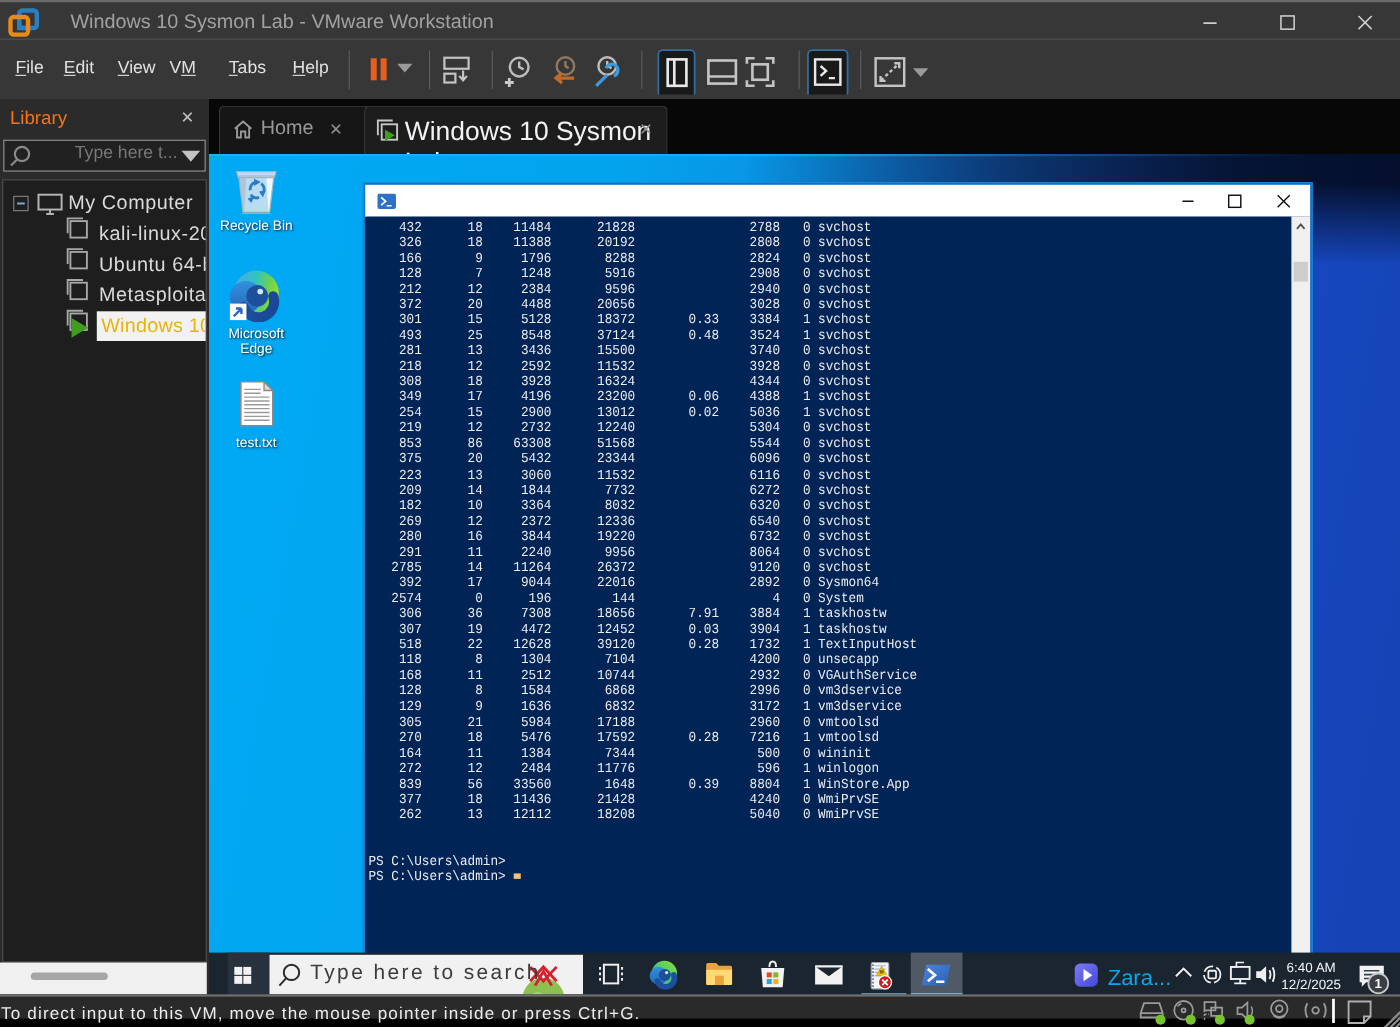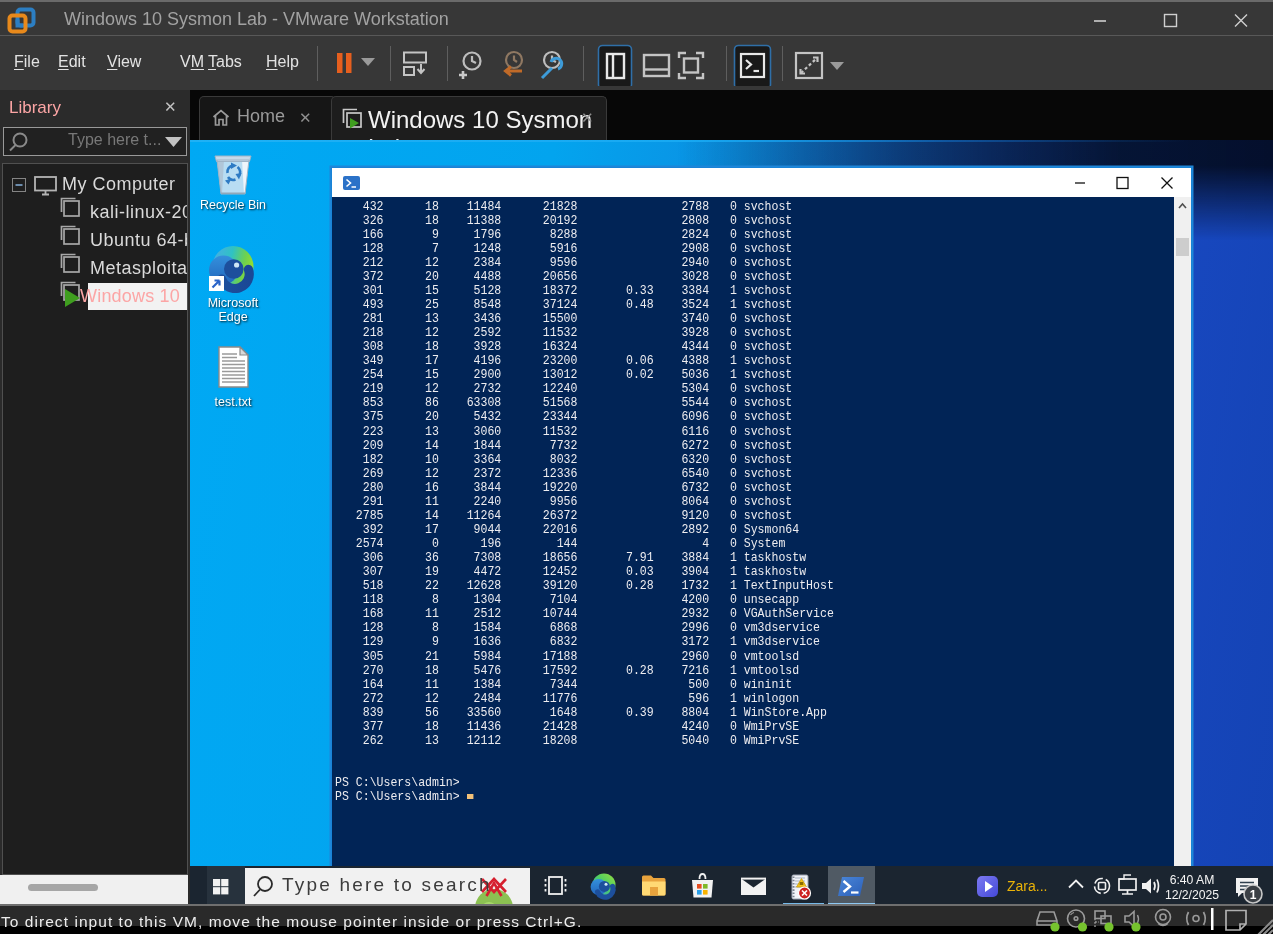--- a/index.html
+++ b/index.html
@@ -20,21 +20,21 @@
 
 
 #tabbar { left:190px; top:90px; width:1083px; height:50px; background:#070707; }
 .tab { position:absolute; top:6px; height:44px; border:1px solid #3a3a3a; border-bottom:none; border-radius:5px 5px 0 0; }
 #tabhome { left:9px; width:137px; background:#161616; }
 #tabwin { left:141px; width:276px; background:#1d1d1d; }
 .tabx { position:absolute; font-size:15px; color:#8f8f8f; }
 
 
 #sidebar { left:0; top:90px; width:190px; height:816px; background:#2b2b2b; }
-#libtitle { left:9px; top:8px; font-size:17px; color:#fca5a5; }
+#libtitle { left:9px; top:8px; font-size:17px; color:#f97316; }
 #libx { left:164px; top:8px; font-size:15px; color:#c2c2c2; }
 #searchbox { left:3px; top:37px; width:184px; height:29px; background:#212121; border:1px solid #999; }
 #searchtxt { left:68px; top:41px; font-size:16px; color:#787878; }
 #treepanel { left:2px; top:73px; width:186px; height:712px; background:#1e1e1e; border:1px solid #505050; overflow:hidden;padding-left:28px; }
 .trow { position:absolute; font-size:18px; letter-spacing:0.5px; color:#dadada; white-space:nowrap; }
 #selrow { left:85px; top:119px; width:103px; height:27px; background:#f2f2f2; }
 #sbscroll { left:0px; top:785px; width:188px; height:29px; background:#f0f0f0; }
 #sbthumb { left:28px; top:9px; width:70px; height:7px; background:#a6a6a6; border-radius:4px; }
 
 
@@ -58,21 +58,21 @@
 #psthumb { left:2px; top:41px; width:13px; height:18px; background:#cdcdcd; }
 .cur { display:inline-block; position:relative; top:-1px; width:7.5px; height:5px; background:#f2c179; }
 
 
 #taskbar { left:0px; top:726px; width:1209px; height:40px; background:#1b2530; }
 #startbtn { left:17px; top:0; width:38px; height:40px; background:#27323d; }
 #searchbar { left:55px; top:2px; width:285px; height:36px; background:#f1f1f1; overflow:hidden; }
 #searchbartxt { left:92px; top:8px; font-size:19px; letter-spacing:2.2px; color:#3c3c3c; }
 #psbtn { left:638px; top:0; width:47px; height:40px; background:#505a64; }
 .uline { position:absolute; top:37px; height:3px; background:#76b9e8; }
-#traytxt { position:absolute; left:817px; top:12px; font-size:14px; color:#eab308; }
+#traytxt { position:absolute; left:817px; top:12px; font-size:20px; color:#0ea5e9; }
 .clk { position:absolute; width:110px; text-align:center; font-size:12.2px; color:#f4f4f4; }
 
 
 #statusbar { left:0; top:904px; width:1273px; height:22px; background:#2a2a2a; border-top:2px solid #6f6f6f; }
 #statustxt { left:1px; top:7px; font-size:15.5px; letter-spacing:1.05px; color:#ededed; }
 </style>
 </head>
 <body>
 <div id="root">
 
@@ -88,21 +88,21 @@
       <line x1="6" y1="9" x2="18" y2="9" stroke="#cfcfcf" stroke-width="1.6"></line>
       <rect x="76.5" y="2.5" width="12" height="12" fill="none" stroke="#cfcfcf" stroke-width="1.4"></rect>
       <path d="M147 2.5 L159 14.5 M159 2.5 L147 14.5" stroke="#cfcfcf" stroke-width="1.4"></path>
     </svg>
   </div>
 
   <div id="menubar" class="abs">
     <div class="mi" style="left:14px"><u>F</u>ile</div>
     <div class="mi" style="left:58px"><u>E</u>dit</div>
     <div class="mi" style="left:107px"><u>V</u>iew</div>
-    <div class="mi" style="left:180px">V<u>M</u></div>
+    <div class="mi" style="left:154px">V<u>M</u></div>
     <div class="mi" style="left:208px"><u>T</u>abs</div>
     <div class="mi" style="left:266px"><u>H</u>elp</div>
     <div class="tsep" style="left:317px"></div>
     <div class="tsep" style="left:390px"></div>
     <div class="tsep" style="left:447px"></div>
     <div class="tsep" style="left:583px"></div>
     <div class="tsep" style="left:726px"></div>
     <div class="tsep" style="left:782px"></div>
 
     <svg class="abs" style="left:330px;top:5px" width="520" height="45" viewBox="0 0 520 45">
@@ -180,21 +180,21 @@
       <circle cx="17" cy="13" r="6.5" fill="none" stroke="#8a8a8a" stroke-width="2"></circle>
       <path d="M12.5 18 L7 23.5" stroke="#8a8a8a" stroke-width="2"></path>
       <path d="M162 10 L179 10 L170.5 20 Z" fill="#c2c2c2"></path>
     </svg>
     <div id="treepanel" class="abs">
       <div id="selrow" class="abs"></div>
       <div class="trow" style="left:59px;top:10px">My Computer</div>
       <div class="trow" style="left:87px;top:38px">kali-linux-2024</div>
       <div class="trow" style="left:87px;top:66px">Ubuntu 64-bit</div>
       <div class="trow" style="left:87px;top:94px">Metasploitable2</div>
-      <div class="trow" style="left:77px;top:122px;color:#fca5a5;letter-spacing:0.2px">Windows 10</div>
+      <div class="trow" style="left:89px;top:122px;color:#eab308;letter-spacing:0.2px">Windows 10</div>
       <svg class="abs" style="left:0;top:0" width="186" height="200" viewBox="0 0 186 200">
 
         <rect x="9.5" y="14.5" width="13" height="13" fill="#1e1e1e" stroke="#848484" stroke-width="1"></rect>
         <path d="M12.5 21 L19.5 21" stroke="#7fa7cf" stroke-width="1.6"></path>
 
         <g stroke="#b4b4b4" stroke-width="1.8" fill="none">
           <rect x="32" y="13" width="21" height="13.5"></rect>
           <path d="M39 30.5 L46 30.5 M42.5 27 L42.5 30"></path>
         </g>
 

